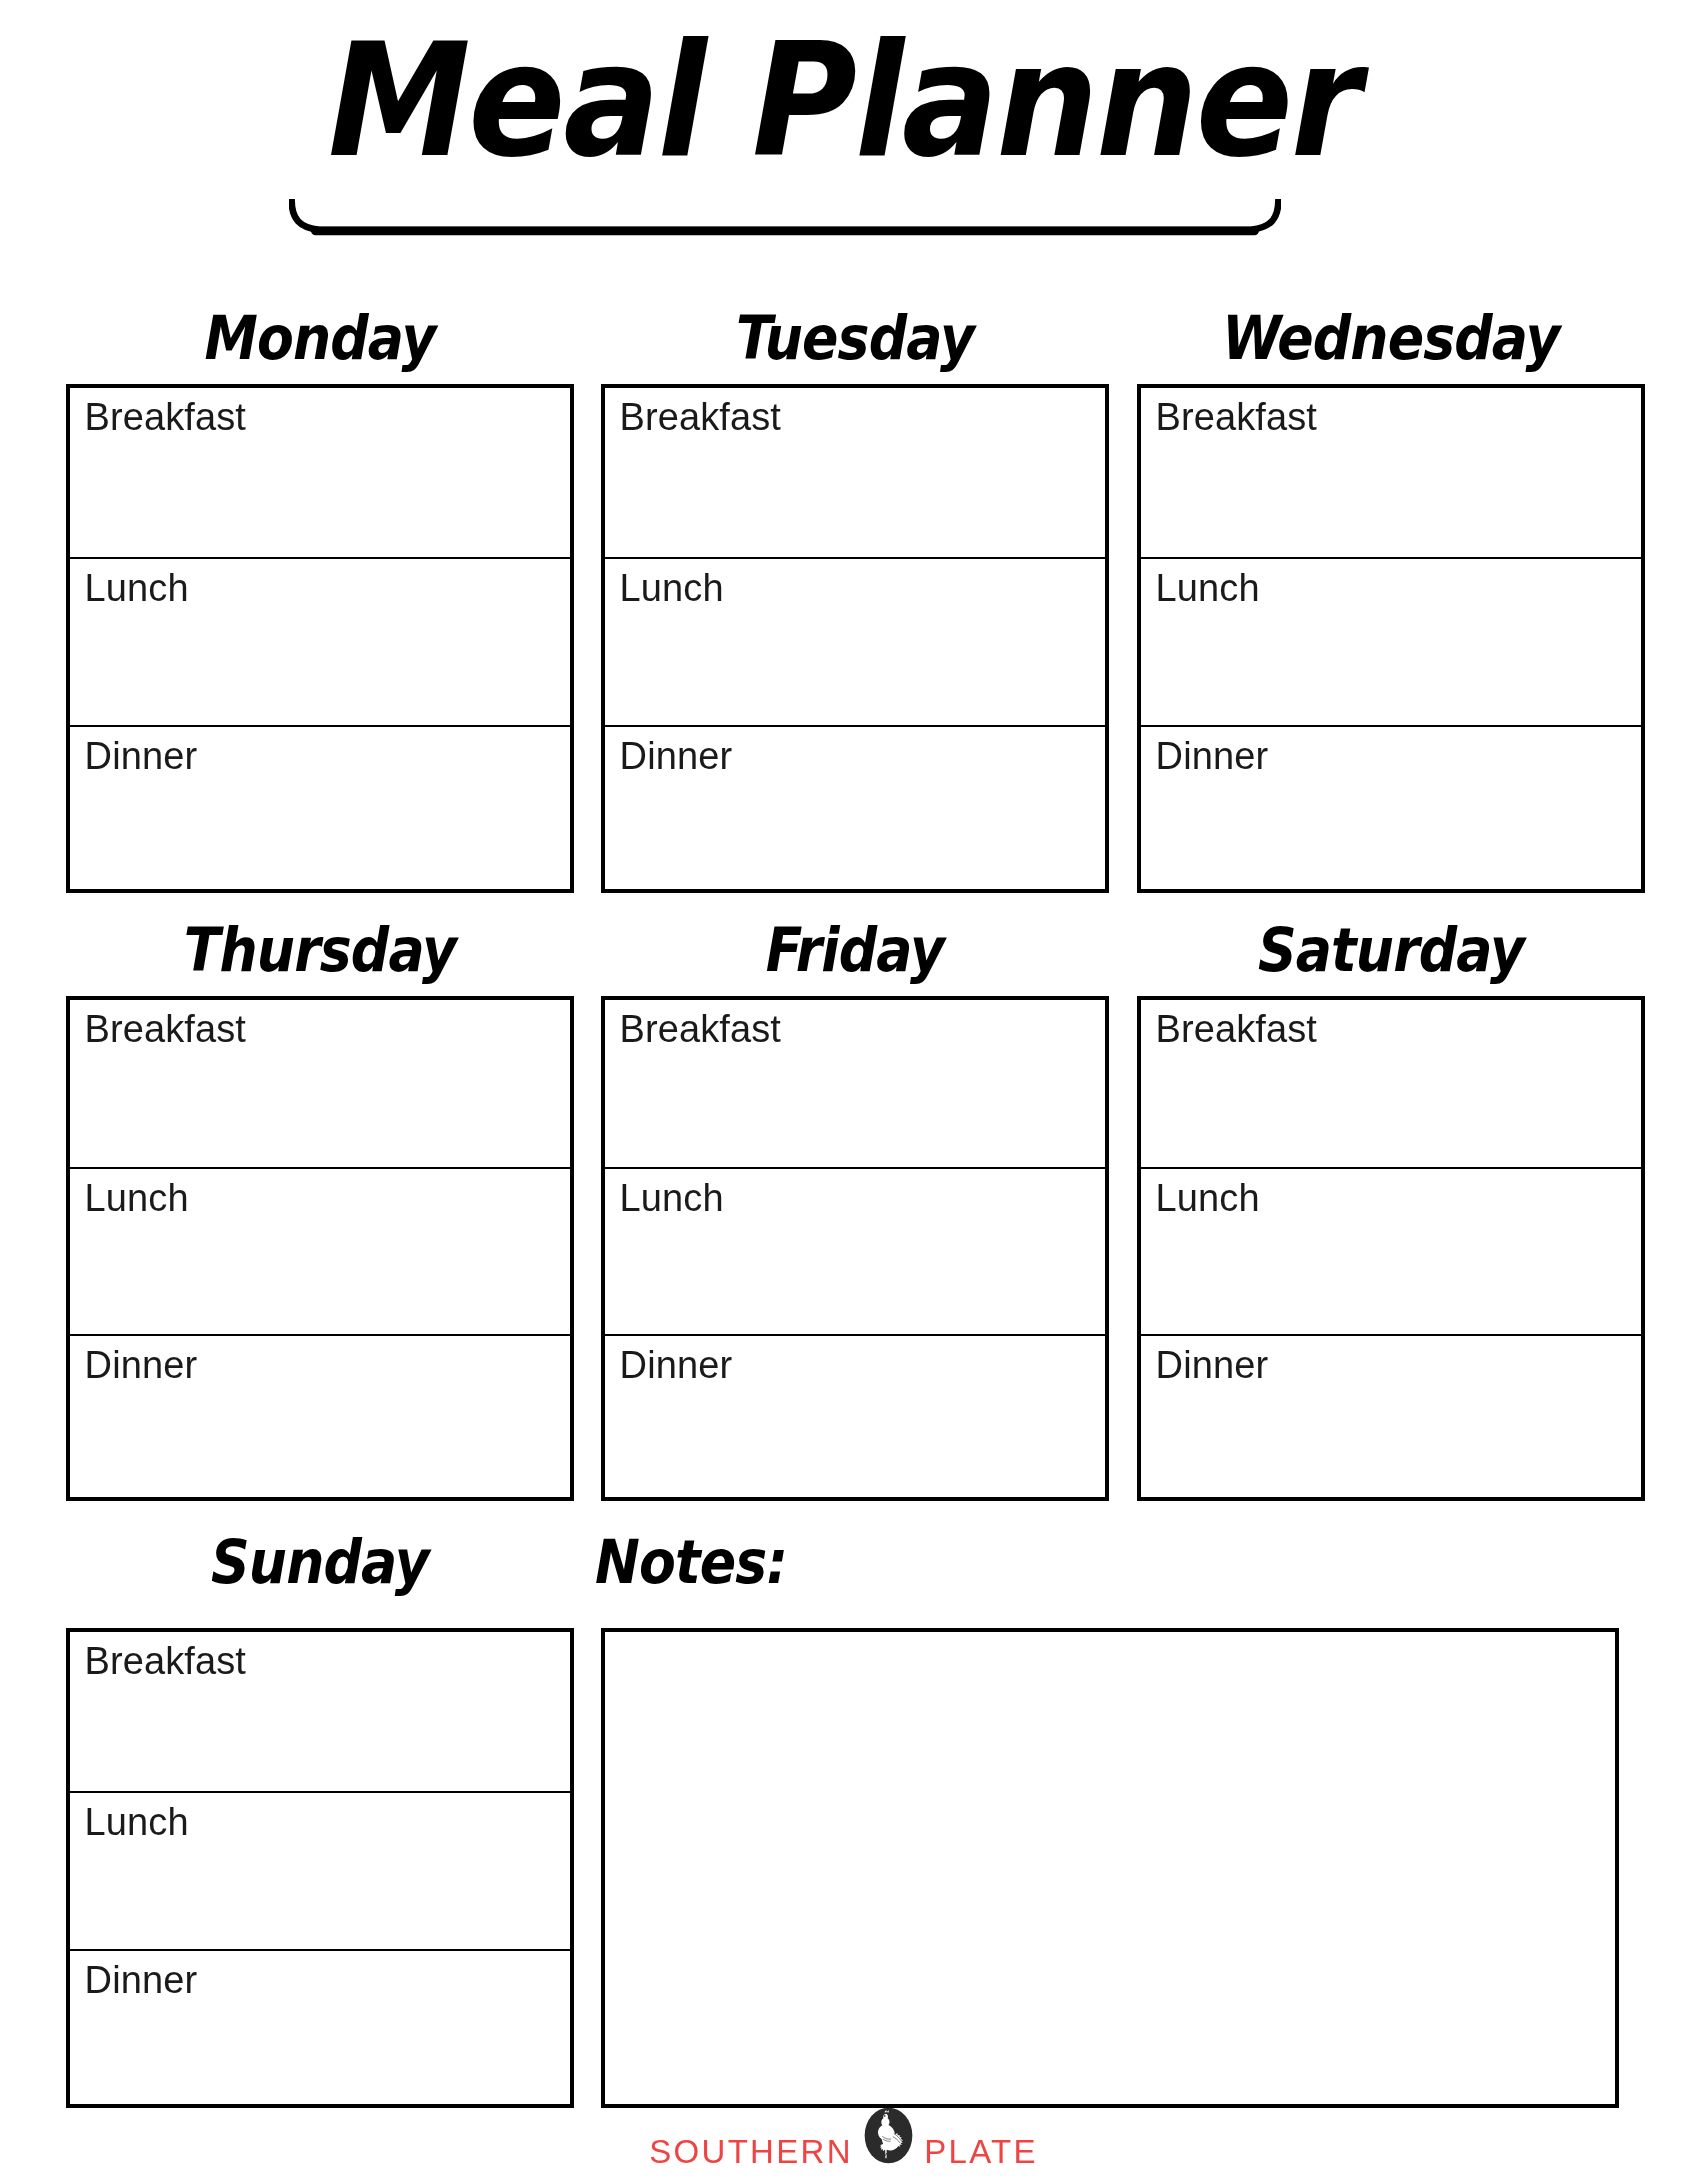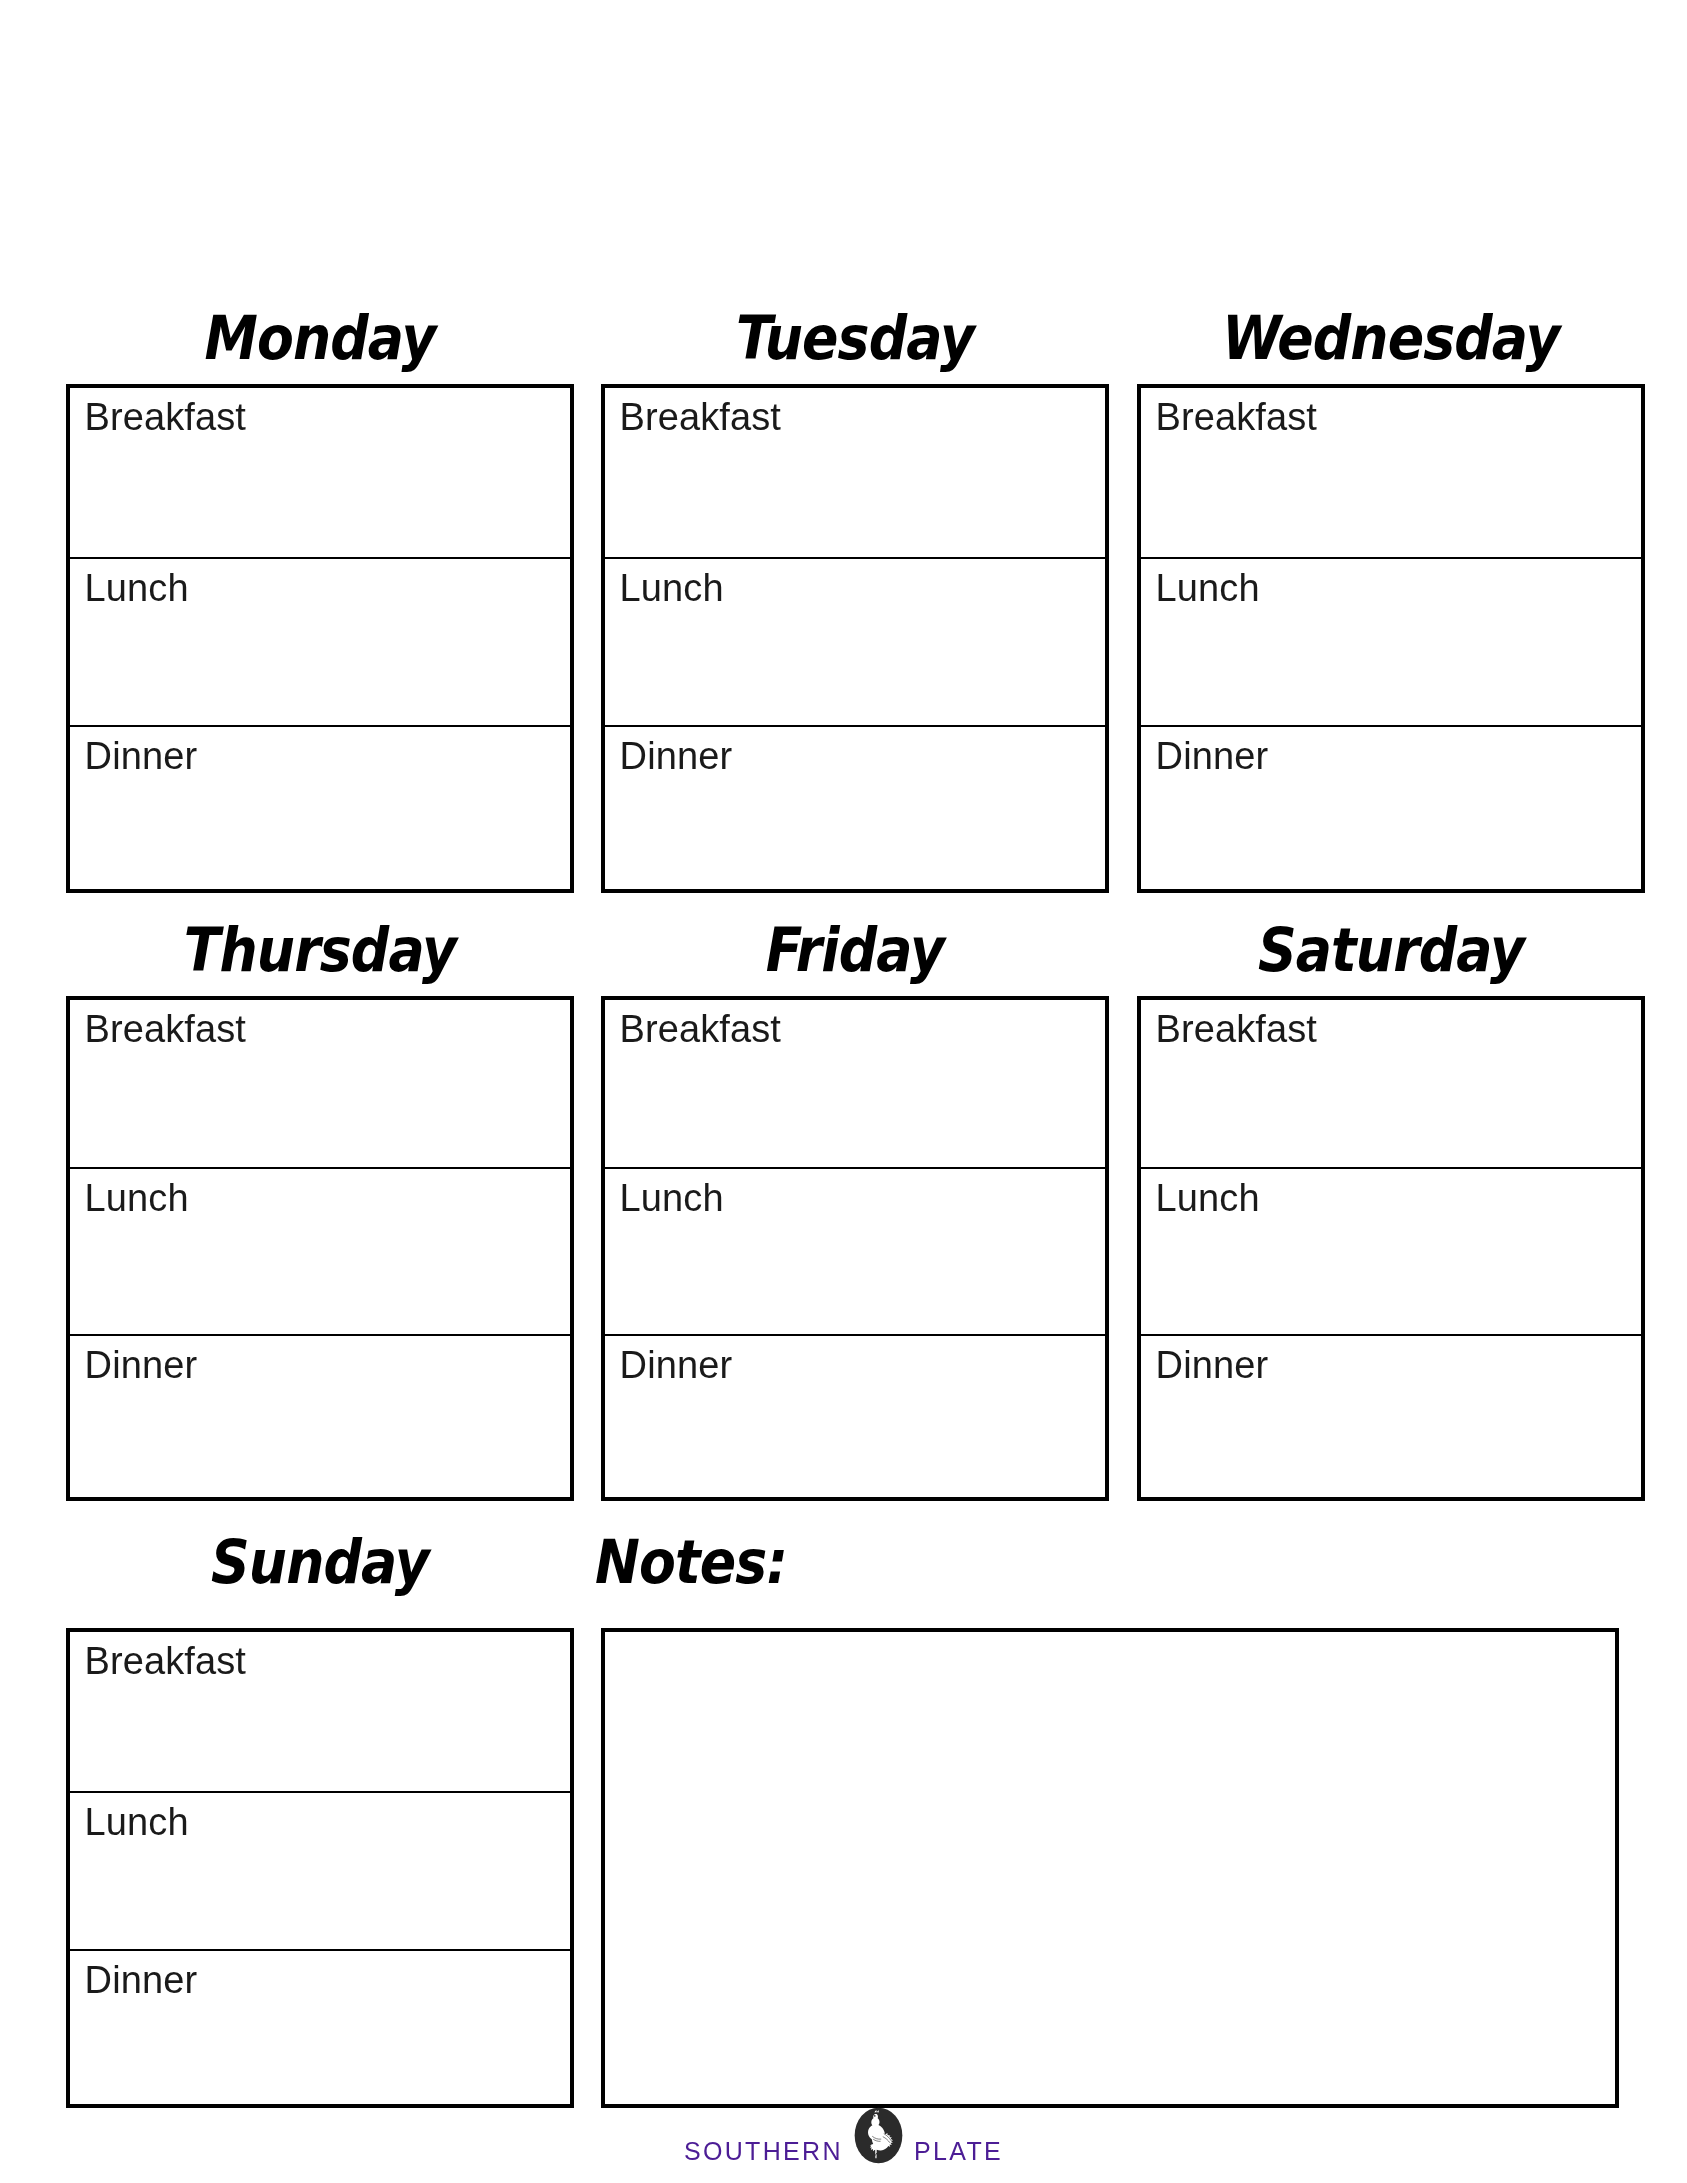--- a/index.html
+++ b/index.html
@@ -128,40 +128,47 @@
     top: 2099px;
     width: 1687px;
     height: 73px;
     display: flex;
     align-items: center;
     justify-content: center;
   }
   .footer-word {
     font-family: "Liberation Sans", sans-serif;
     font-weight: 400;
-    font-size: 25px;
+    font-size: 33px;
     letter-spacing: 2.3px;
-    color: #4c1d95;
+    color: #ef4444;
     line-height: 37px;
     white-space: nowrap;
     margin-top: 32px;
   }
   .footer-logo {
     width: 49px;
     height: 57px;
     margin: 0 11.2px;
     flex: 0 0 auto;
     display: block;
   }
 </style>
 </head>
 <body>
 
 <div class="page">
 
+  <div class="title-wrap">
+    <div class="title">Meal Planner</div>
+    <svg class="title-underline" viewBox="0 0 1500 58" preserveAspectRatio="none">
+      <path d="M4 2 C4 30, 16 44, 46 47 L1454 47 C1484 44, 1496 30, 1496 2" fill="none" stroke="#000000" stroke-width="10" stroke-linecap="round"></path>
+      <path d="M40 49 L1460 49" fill="none" stroke="#000000" stroke-width="13" stroke-linecap="round"></path>
+    </svg>
+  </div>
 
   <div class="grid">
 
     <div class="day-header" style="left:66px; top:306px; width:508px;">Monday</div>
     <div class="day-box" style="left:66px; top:384px; width:508px; height:509px;">
       <div class="meal-cell" style="height:171px;">
         <span class="meal-label">Breakfast</span>
       </div>
       <div class="meal-cell" style="height:168px;">
         <span class="meal-label">Lunch</span>

